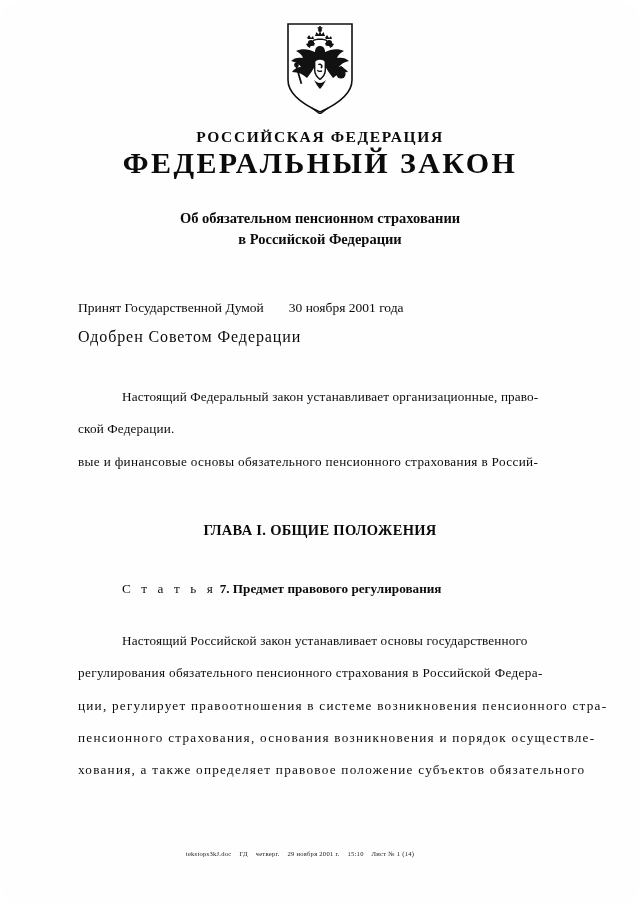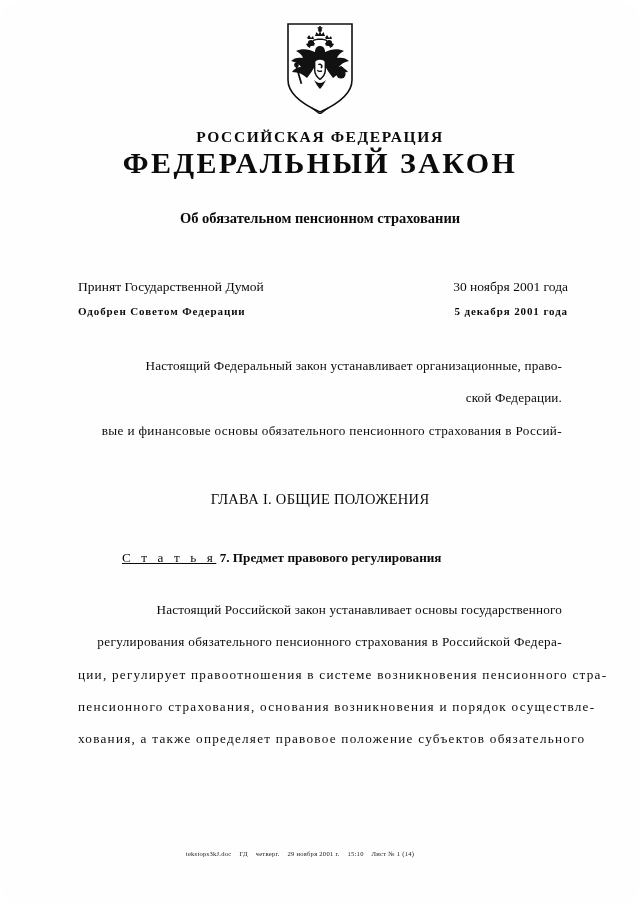--- a/index.html
+++ b/index.html
@@ -65,73 +65,70 @@
   .subtitle div { display: block; }
 
   
   .adoption {
     margin-top: 44px;
     padding: 0 72px 0 78px;
     font-size: 13.5px;
   }
   .adoption-row {
     display: flex;
-    justify-content: space-between;
     align-items: baseline;
     line-height: 2.0;
     white-space: nowrap;
+    gap: 25px;
   }
   .adoption-row.typewriter {
     font-family: "Liberation Serif", "DejaVu Serif", serif;
     letter-spacing: 0.9px;
-    font-size: 11px;
-    font-weight: bold;
+    font-size: 16px;
   }
   .adoption-row .right { text-align: right; }
 
   
   .body-block {
     margin-top: 28px;
     padding: 0 78px 0 78px;
     font-size: 13.2px;
-    text-align: right;
   }
   .pline {
     line-height: 2.45;
     white-space: nowrap;
     letter-spacing: 0.15px;
   }
   .pline.indent { text-indent: 44px; }
   .pline.spread {
     
     letter-spacing: 0.35px;
   }
   .pline.spread-wide { letter-spacing: 1.25px; }
 
   
   .chapter {
     text-align: center;
     font-size: 14.5px;
-    font-weight: 400;
+    font-weight: 700;
     margin-top: 44px;
     letter-spacing: 0.3px;
   }
 
   
   .article {
     margin-top: 42px;
     padding-left: 122px;
     font-size: 13.2px;
     font-weight: 700;
     white-space: nowrap;
   }
   .article .st {
     letter-spacing: 3.6px;
     font-weight: 400;
-    text-decoration: underline;
   }
 
   
   .footer {
     position: absolute;
     left: 0;
     right: 0;
     bottom: 48px;
     text-align: center;
     font-size: 6.6px;
@@ -193,30 +190,30 @@
       <path d="M28 86 L36 92 L44 86" fill="none" stroke="#111111" stroke-width="1.4"></path>
     </svg>
   </div>
 
   <div class="fed-line">РОССИЙСКАЯ ФЕДЕРАЦИЯ</div>
 
   <h1 class="law-title">ФЕДЕРАЛЬНЫЙ ЗАКОН</h1>
 
   <div class="subtitle">
     <div>Об обязательном пенсионном страховании</div>
+    <div>в Российской Федерации</div>
   </div>
 
   <div class="adoption">
     <div class="adoption-row">
       <span>Принят Государственной Думой</span>
       <span class="right">30 ноября 2001 года</span>
     </div>
     <div class="adoption-row typewriter">
       <span>Одобрен  Советом  Федерации</span>
-      <span class="right">5  декабря  2001  года</span>
     </div>
   </div>
 
   <div class="body-block">
     <div class="pline indent">Настоящий Федеральный закон устанавливает организационные, право-</div>
     <div class="pline">ской Федерации.</div>
     <div class="pline spread">вые и финансовые основы обязательного пенсионного страхования в Россий-</div>
   </div>
 
   <h2 class="chapter">ГЛАВА I. ОБЩИЕ ПОЛОЖЕНИЯ</h2>

